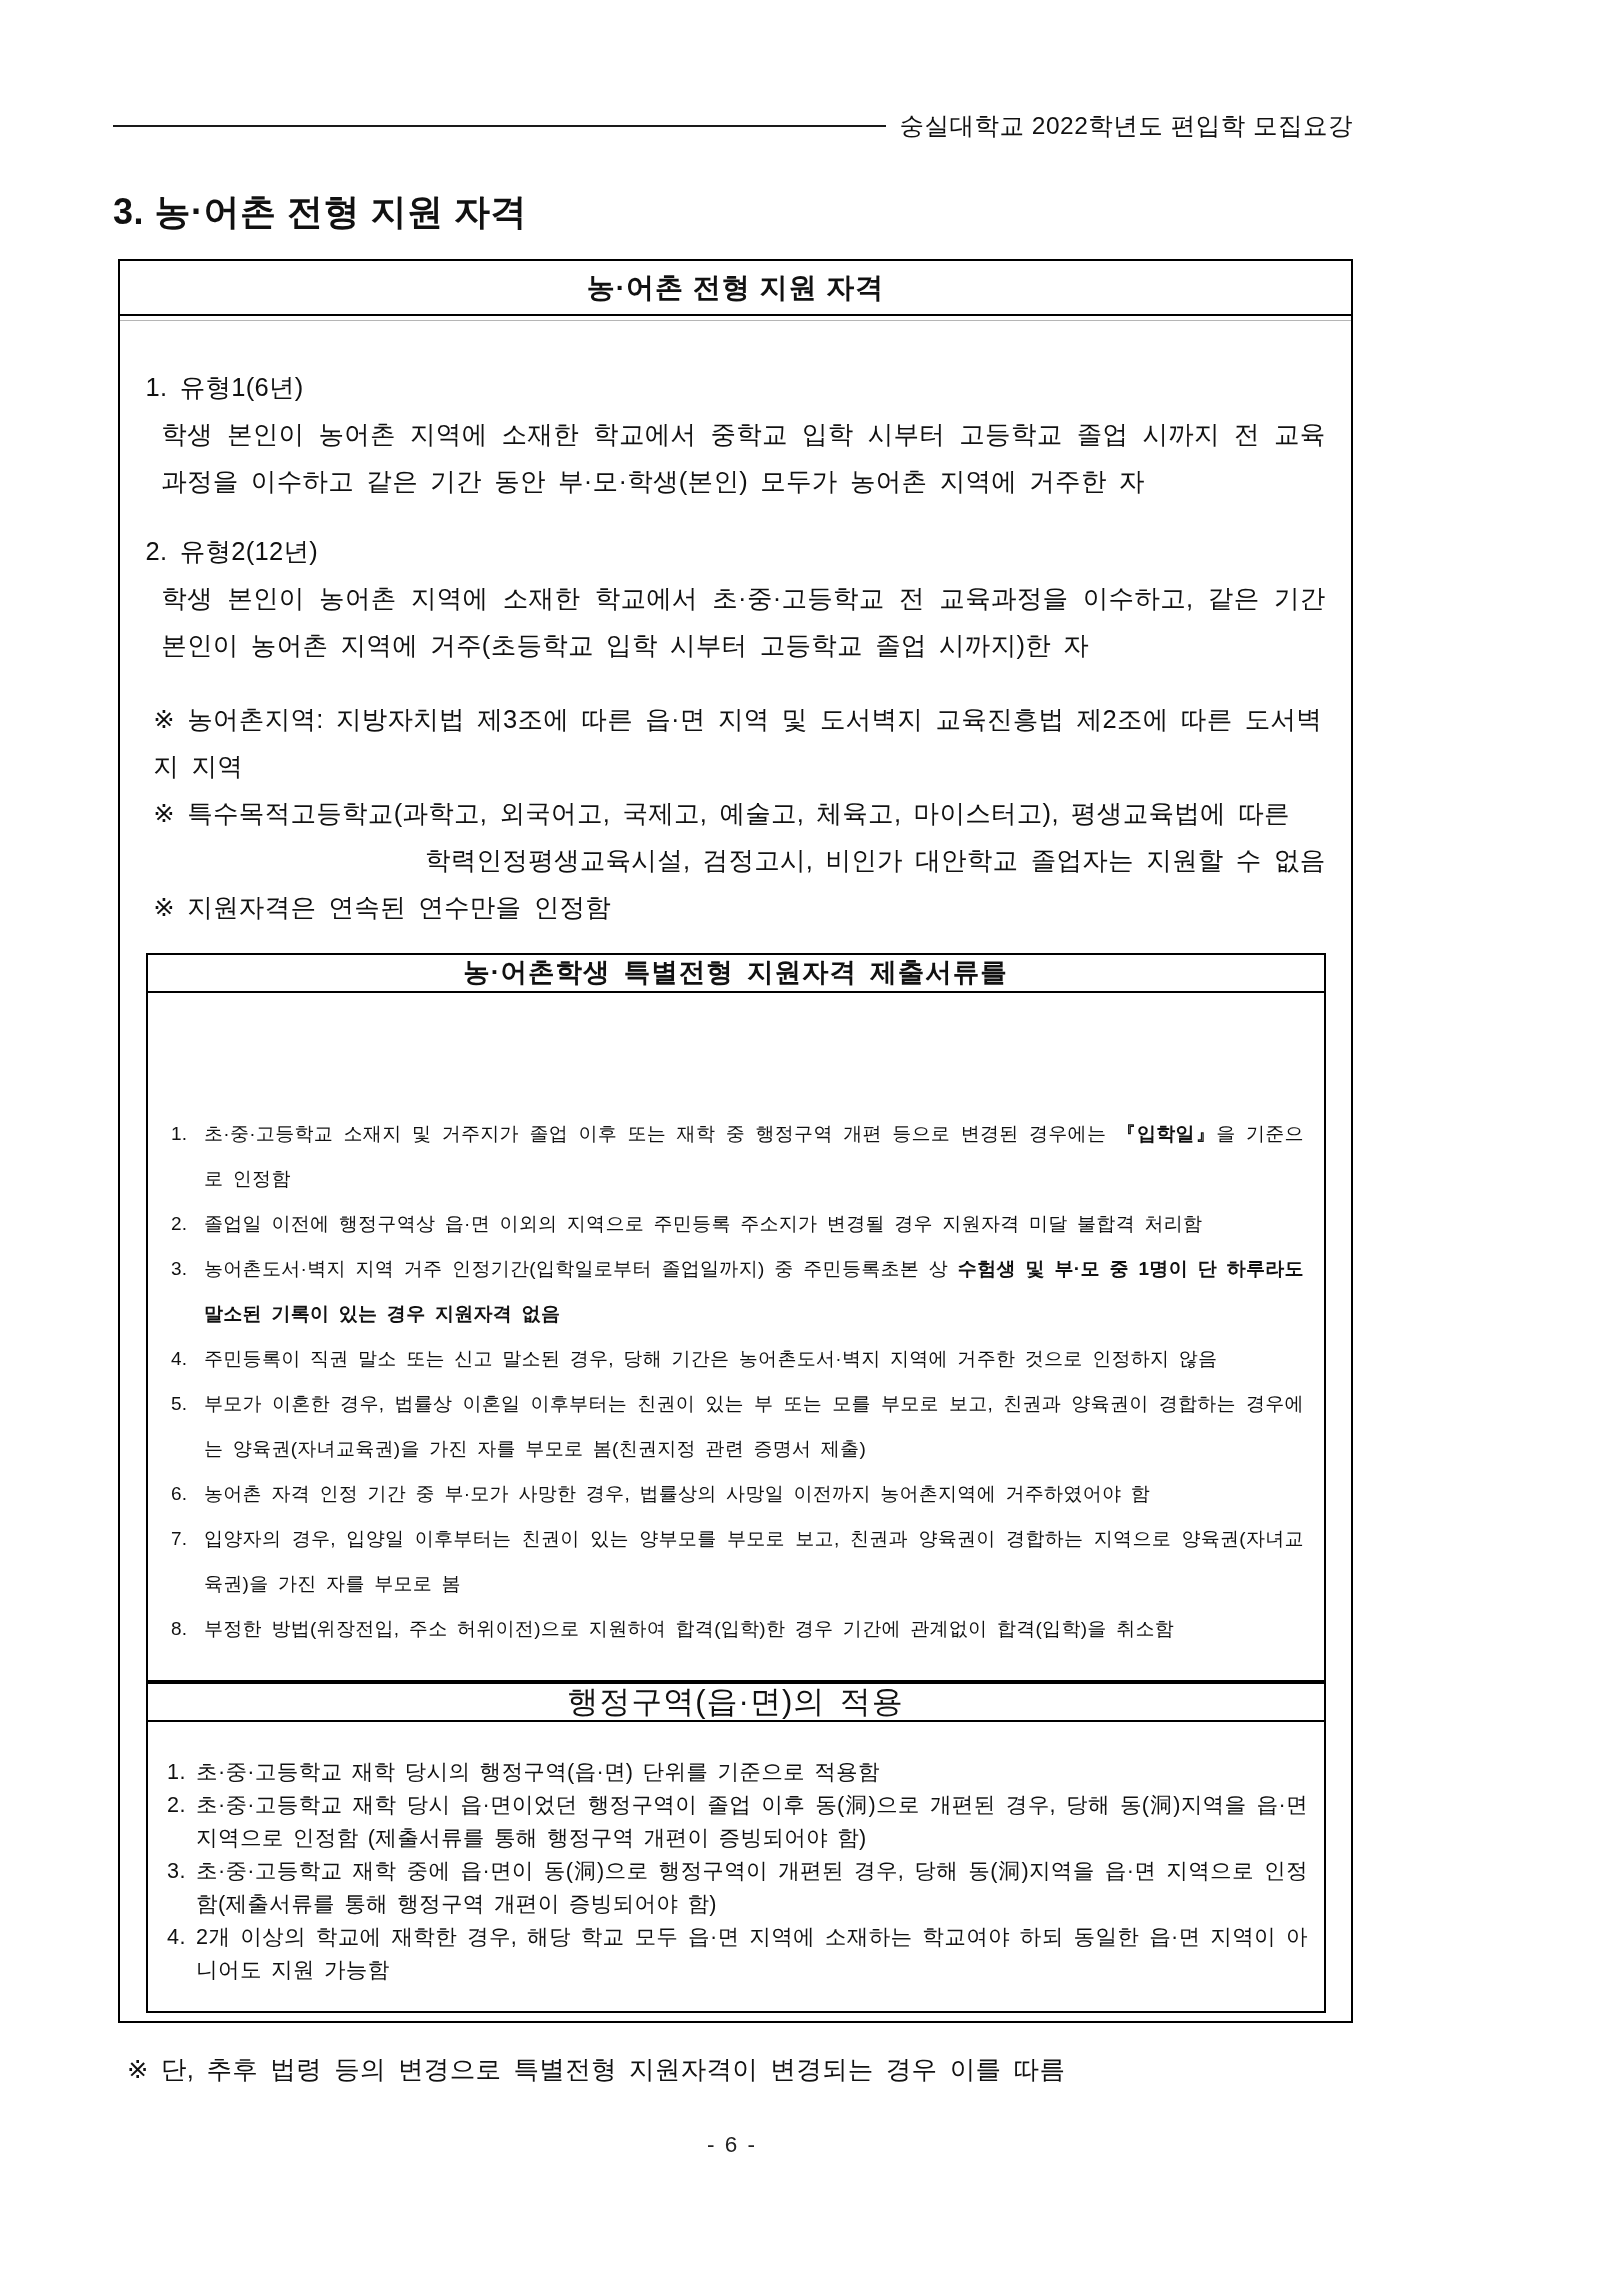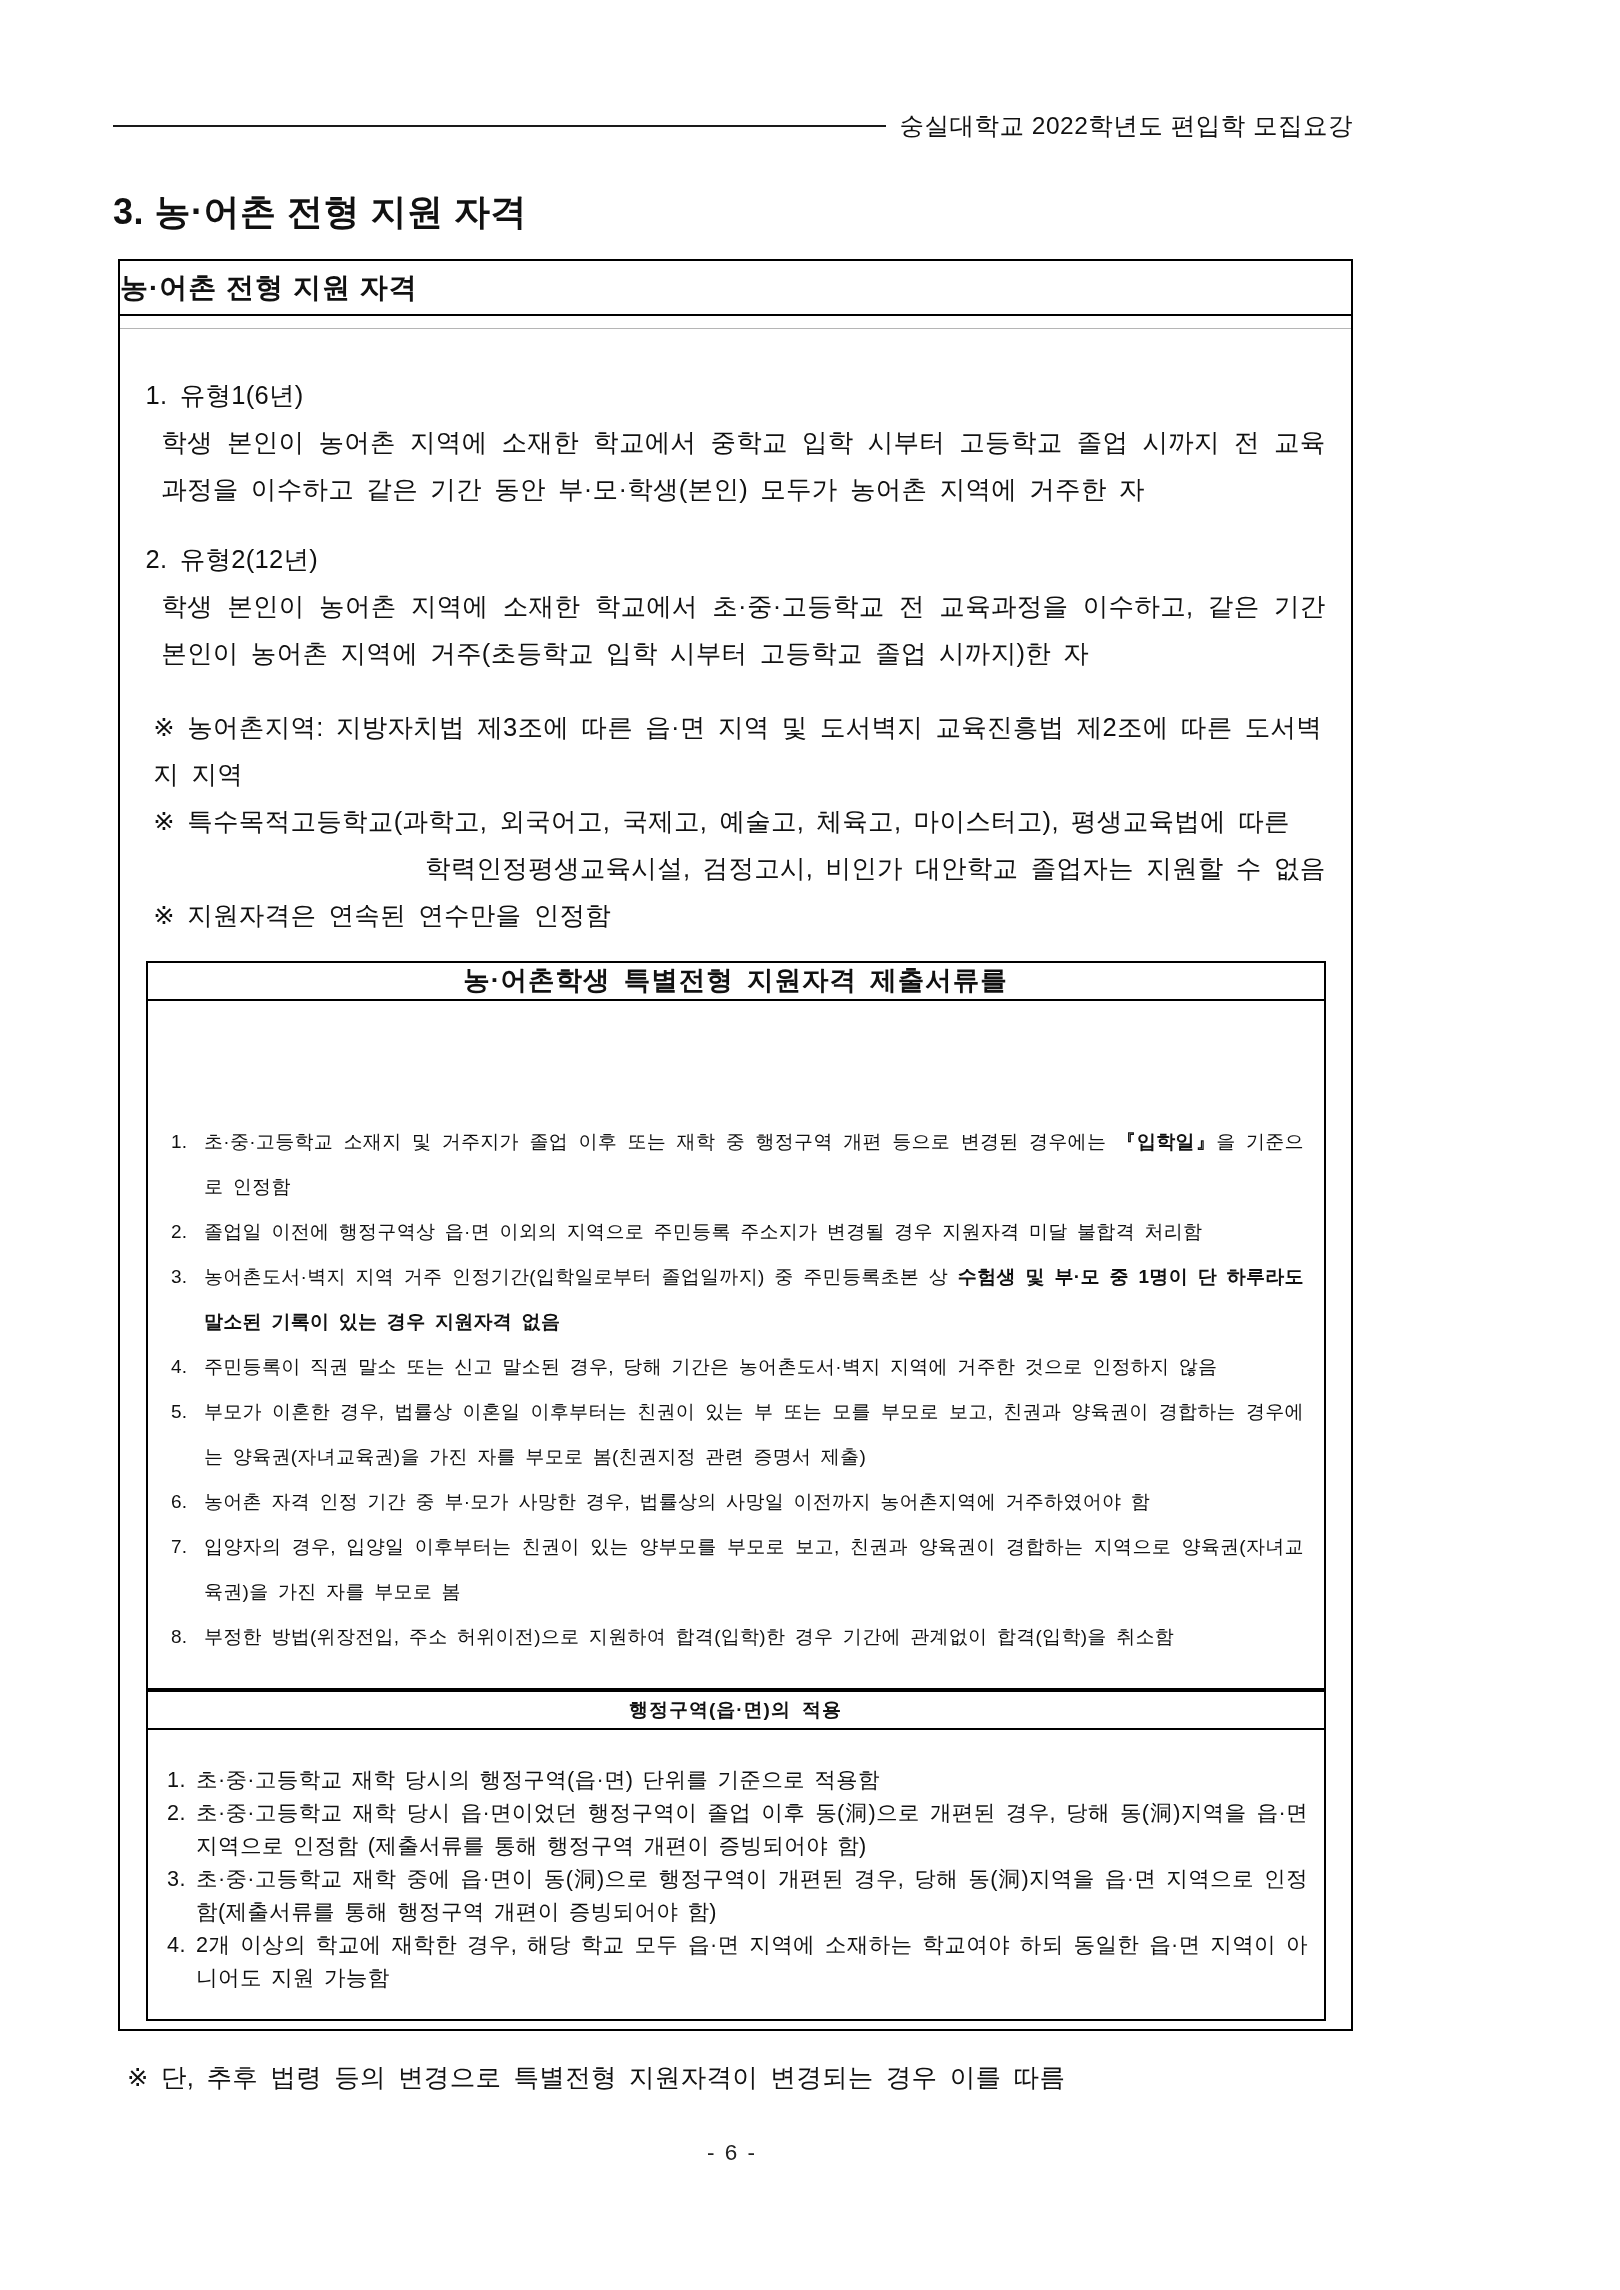--- a/index.html
+++ b/index.html
@@ -44,25 +44,26 @@
 
   
   .outer-box {
     margin: 21.6px 111px 0 118px;
     border: 2px solid #000;
     box-sizing: border-box;
   }
   .outer-title {
     height: 53px;
     line-height: 53px;
+    text-align: center;
     font-size: 28px;
     font-weight: bold;
     letter-spacing: 1px;
     border-bottom: 2px solid #000;
-    margin-bottom: 12px;
+    margin-bottom: 4px;
   }
   .outer-content {
     border-top: 1px solid #b5b5b5;
     padding: 43px 25.5px 7.8px 25.5px;
     font-size: 25.5px;
     line-height: 47px;
     letter-spacing: 0.3px;
     word-spacing: 4.9px;
   }
 
@@ -121,22 +122,22 @@
 
   .district-box {
     margin-top: 0;
     border: 2px solid #000;
     border-top-width: 0;
     border-bottom-width: 2.9px;
     box-sizing: border-box;
   }
   .district-title {
     text-align: center;
-    font-size: 19px;
-    font-weight: bold;
+    font-size: 31px;
+    font-weight: normal;
     letter-spacing: 1px;
     line-height: 29px;
     padding: 2.9px 0 3.9px 0;
     border-top: 2.9px solid #000;
     border-bottom: 2px solid #000;
   }
   .district-content {
     padding: 33px 15.7px 25.5px 19.6px;
     font-size: 21.6px;
     line-height: 33px;

